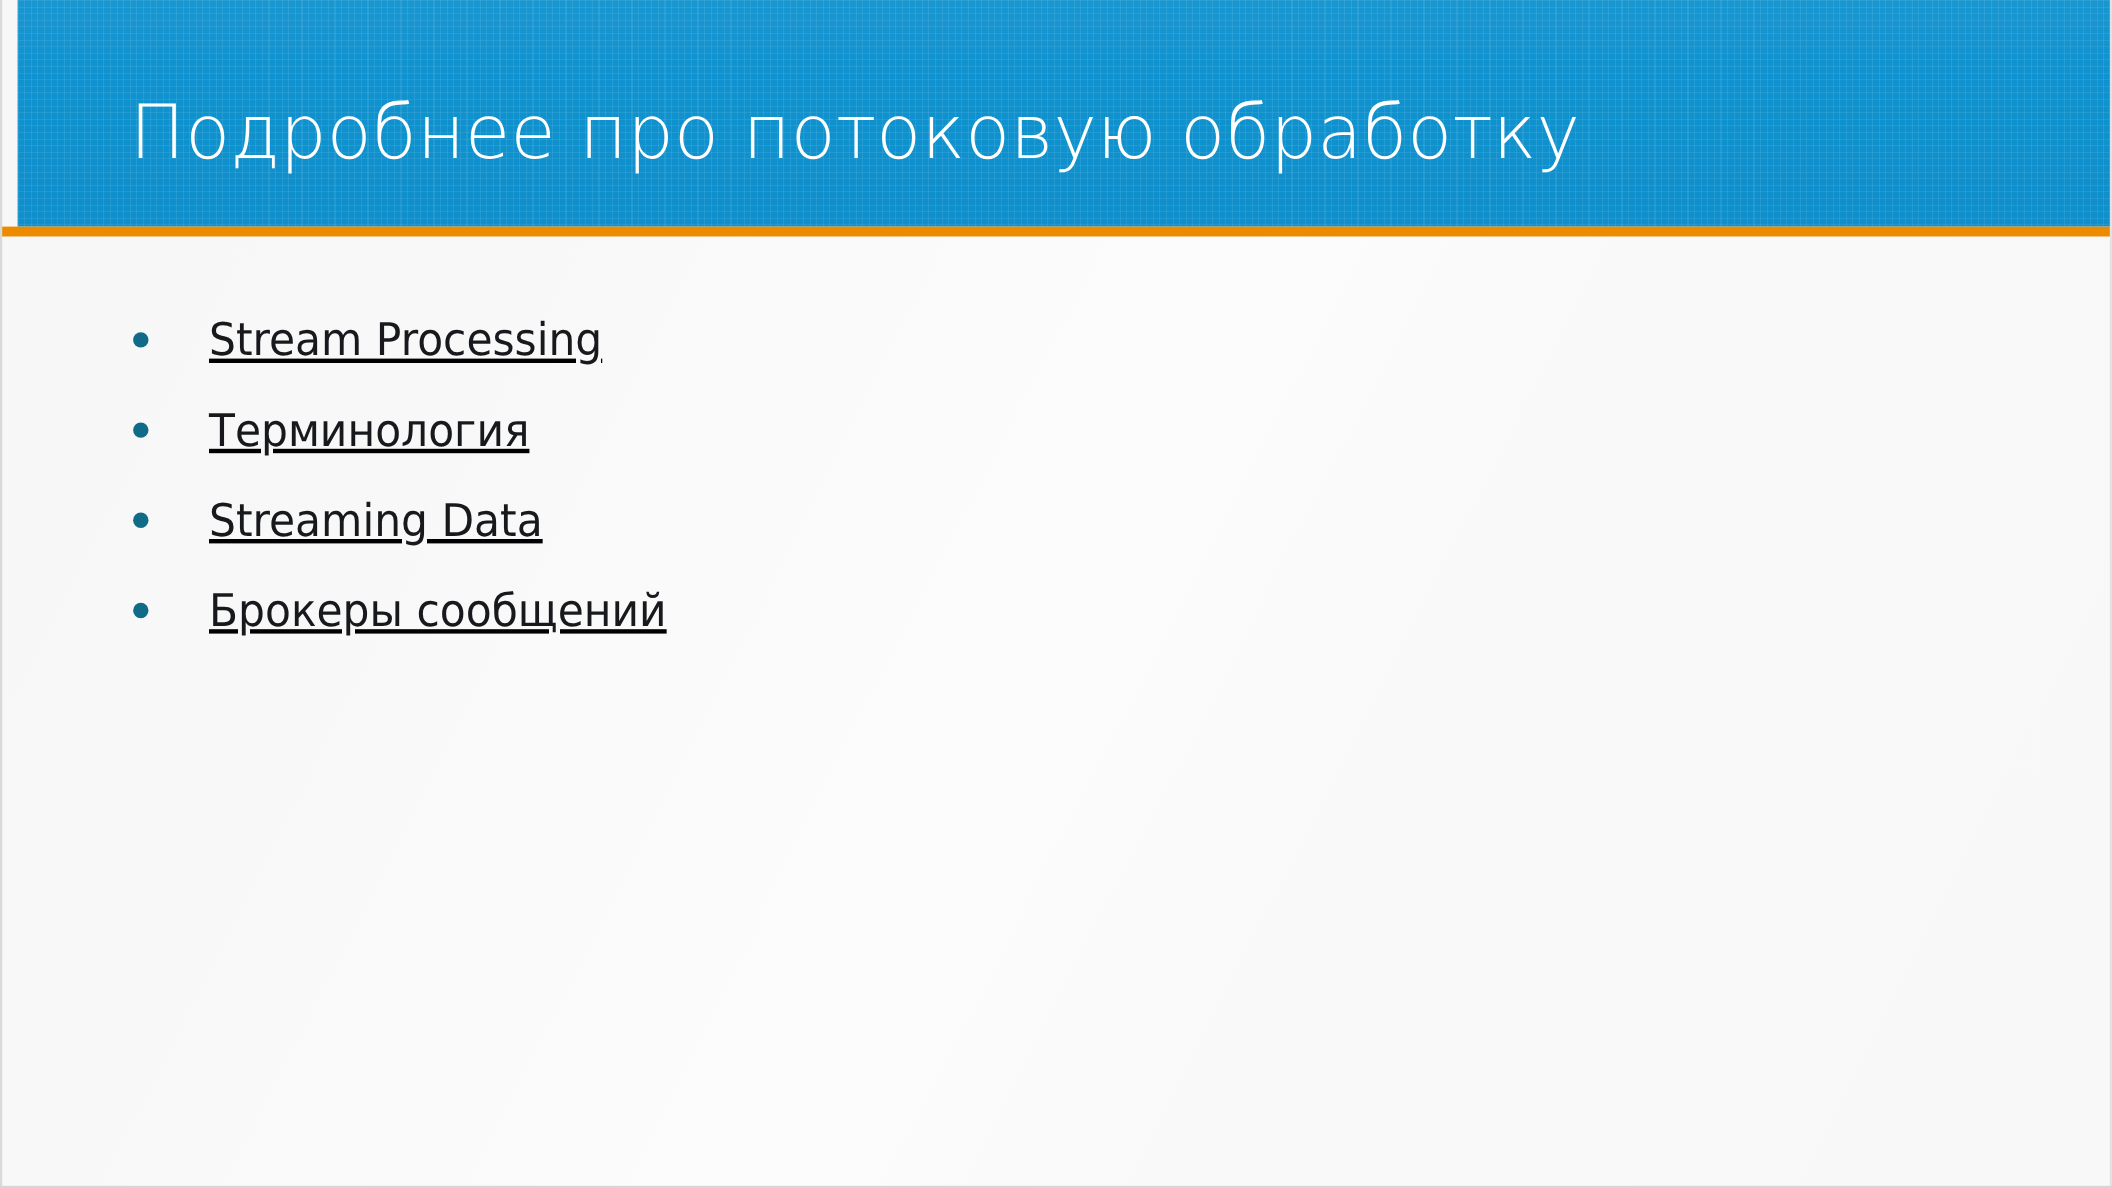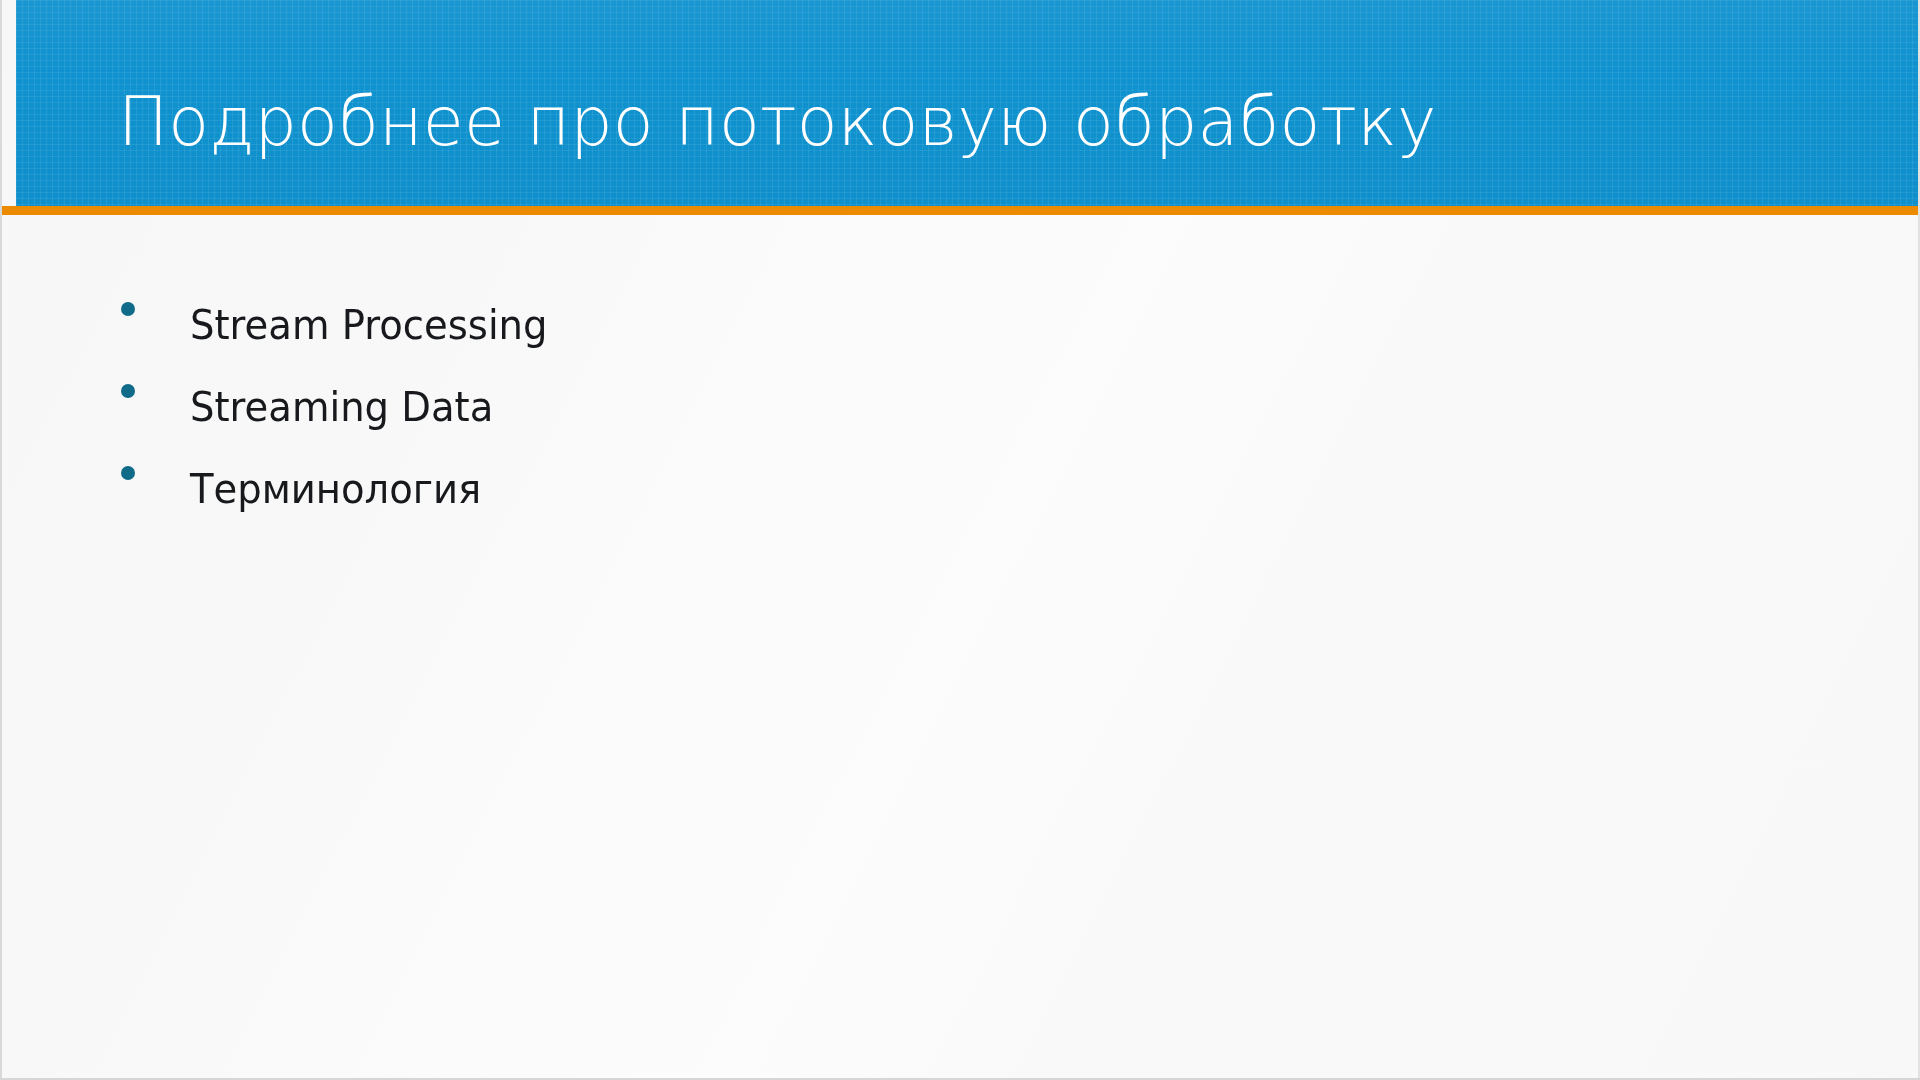--- a/index.html
+++ b/index.html
@@ -135,22 +135,23 @@
     margin: 0;
     padding: 0;
     list-style: none;
   }
 
   .bullet-item {
     position: relative;
     height: 82px;
     padding-left: 190px;
     display: flex;
-    align-items: flex-end;
+    align-items: center;
     box-sizing: border-box;
+    text-decoration: underline;
   }
 
   .bullet-dot {
     position: absolute;
     left: 121px;
     top: 50%;
     width: 14px;
     height: 14px;
     margin-top: -7px;
     border-radius: 50%;
@@ -184,25 +185,29 @@
 
   <div class="accent-rule"></div>
 
   <ul class="bullet-list">
     <li class="bullet-item">
       <span class="bullet-dot"></span>
       <span class="bullet-text">Stream Processing</span>
     </li>
     <li class="bullet-item">
       <span class="bullet-dot"></span>
+      <span class="bullet-text">Терминология</span>
+    </li>
+    <li class="bullet-item">
+      <span class="bullet-dot"></span>
       <span class="bullet-text">Streaming Data</span>
     </li>
     <li class="bullet-item">
       <span class="bullet-dot"></span>
-      <span class="bullet-text">Терминология</span>
+      <span class="bullet-text">Брокеры сообщений</span>
     </li>
   </ul>
 
   <div class="edge-left"></div>
   <div class="edge-right"></div>
   <div class="edge-bottom"></div>
 
 </div>
 
 </body></html>

